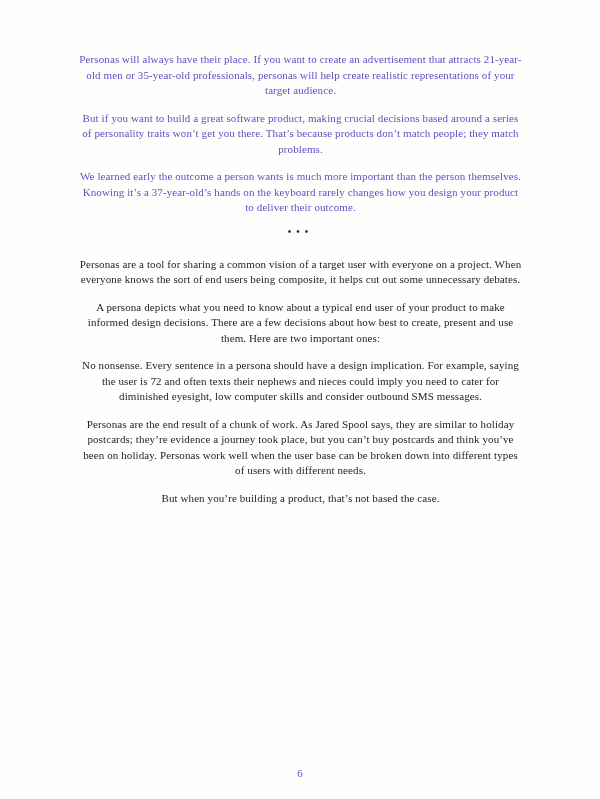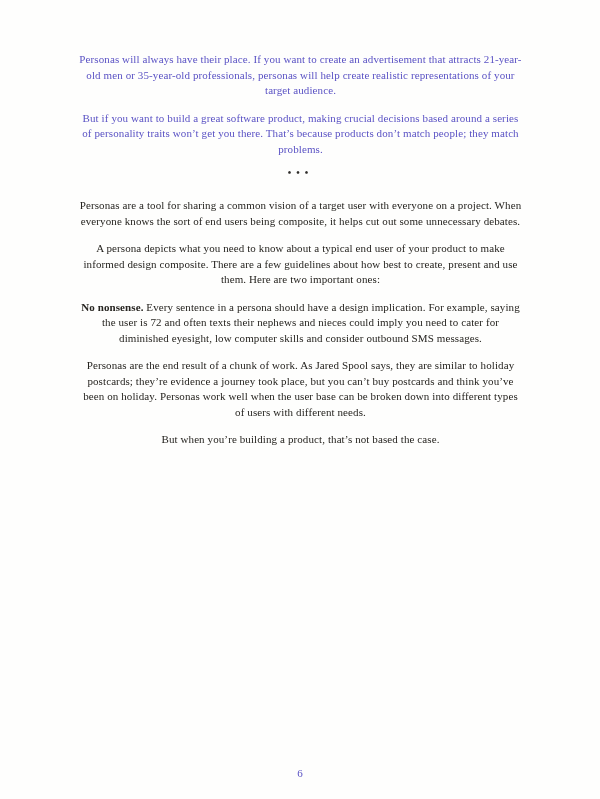--- a/index.html
+++ b/index.html
@@ -24,21 +24,21 @@
     font-size: 11px;
     line-height: 15.5px;
     color: #262420;
     letter-spacing: 0.1px;
     text-align: center;
   }
   .content p.accent {
     color: #5a52c4;
   }
   .lead {
-    font-weight: bold;
+    font-weight: normal;
   }
   .divider {
     text-align: center;
     margin: 10px 0 19px 0;
     color: #2e2c29;
     font-size: 10px;
     font-weight: bold;
     letter-spacing: 5px;
     line-height: 12px;
   }
@@ -53,25 +53,26 @@
   }
 </style>
 </head>
 <body>
 
 <div class="page">
   <div class="content">
 
     <p class="accent">Personas will always have their place. If you want to create an advertisement that attracts 21-year-old men or 35-year-old professionals, personas will help create realistic representations of your target audience.</p>
     <p class="accent">But if you want to build a great software product, making crucial decisions based around a series of personality traits won’t get you there. That’s because products don’t match people; they match problems.</p>
+    <p class="accent">We learned early the outcome a person wants is much more important than the person themselves. Knowing it’s a 37-year-old’s hands on the keyboard rarely changes how you design your product to deliver their outcome.</p>
 
     <div class="divider">•••</div>
 
     <p>Personas are a tool for sharing a common vision of a target user with everyone on a project. When everyone knows the sort of end users being composite, it helps cut out some unnecessary debates.</p>
-    <p>A persona depicts what you need to know about a typical end user of your product to make informed design composite. There are a few guidelines about how best to create, present and use them. Here are two important ones:</p>
+    <p>A persona depicts what you need to know about a typical end user of your product to make informed design decisions. There are a few decisions about how best to create, present and use them. Here are two important ones:</p>
 
     <p><strong class="lead">No nonsense.</strong> <span>Every sentence in a persona should have a design implication. For example, saying the user is 72 and often texts their nephews and nieces could imply you need to cater for diminished eyesight, low computer skills and consider outbound SMS messages.</span></p>
 
 
     <p>Personas are the end result of a chunk of work. As Jared Spool says, they are similar to holiday postcards; they’re evidence a journey took place, but you can’t buy postcards and think you’ve been on holiday. Personas work well when the user base can be broken down into different types of users with different needs.</p>
     <p>But when you’re building a product, that’s not based the case.</p>
 
   </div>
 
   <div class="page-number">6</div>

